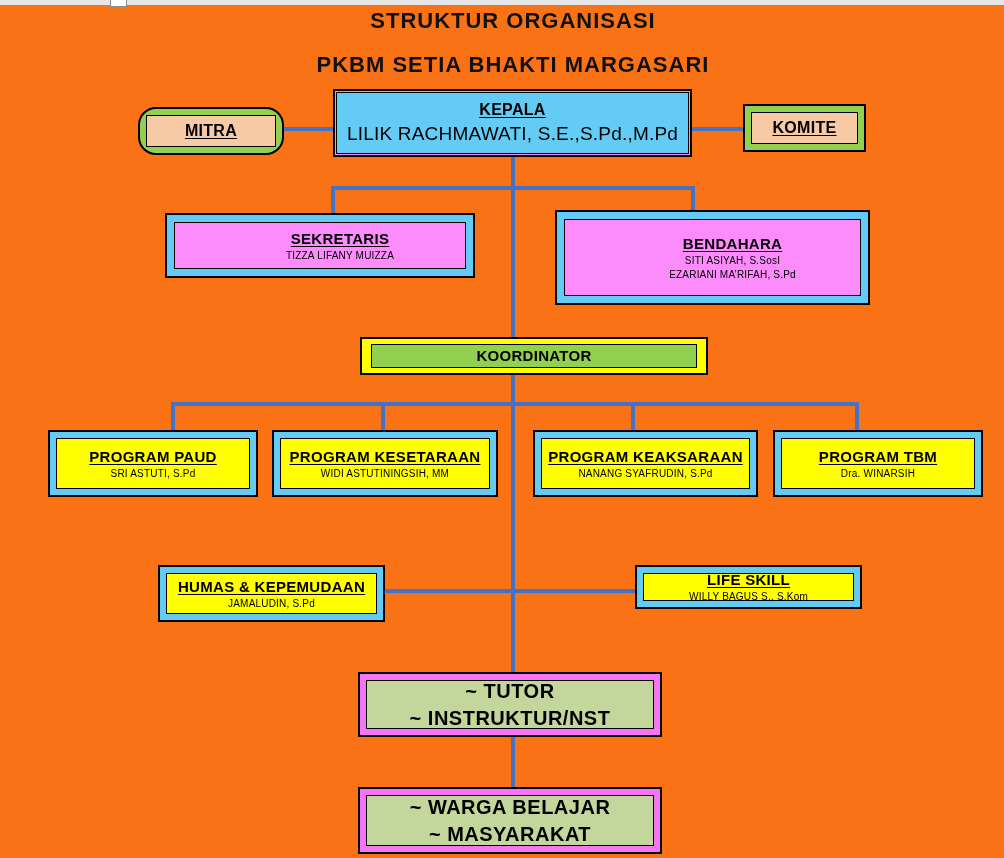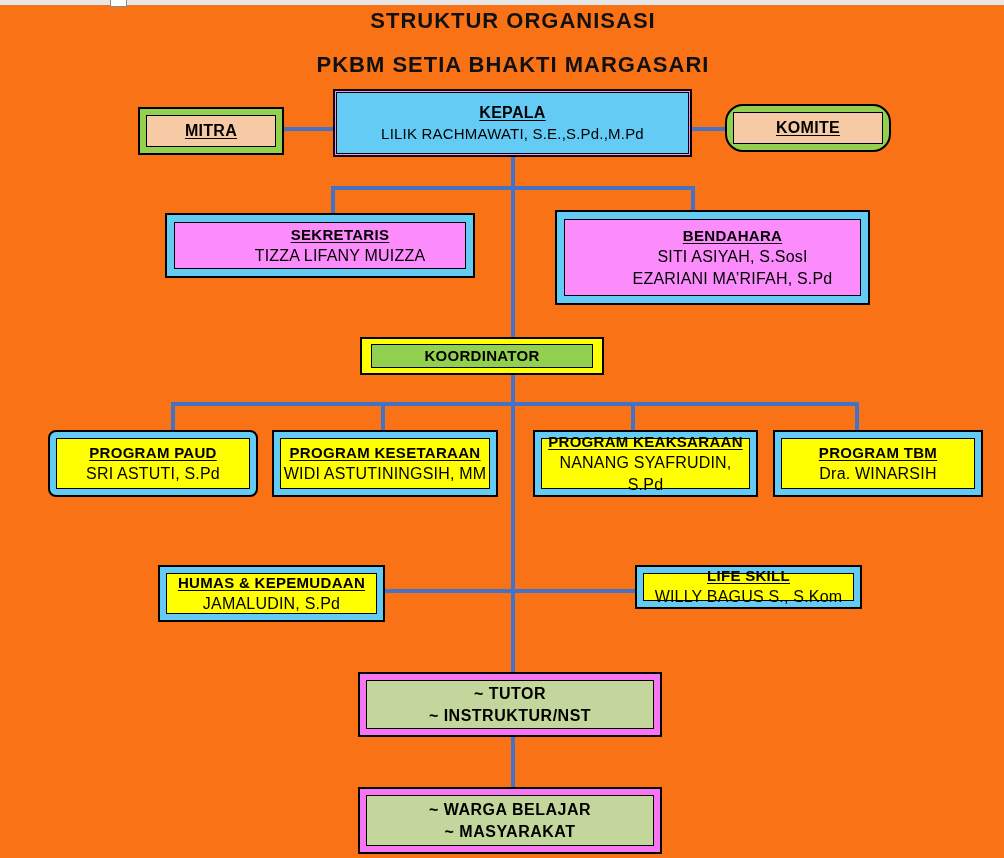--- a/index.html
+++ b/index.html
@@ -46,57 +46,57 @@
     border: 1.5px solid #000;
     display: flex;
     flex-direction: column;
     justify-content: center;
     align-items: center;
     text-align: center;
     line-height: 1.35;
   }
   .node-title { font-weight: bold; font-size: 15px; color: #000; letter-spacing: 0.3px; }
   .node-title.u { text-decoration: underline; text-underline-offset: 2px; }
-  .node-name { font-size: 16px; color: #000; letter-spacing: 0.2px; }
+  .node-name { font-size: 10px; color: #000; letter-spacing: 0.2px; }
 
   
   .scheme-pink-blue      { background: #fc8cfc; padding: 1px; }
   .scheme-pink-blue .inner { background: #63cbf4; }
   .scheme-green-peach    { background: #92d050; padding: 6px; }
   .scheme-green-peach .inner { background: #f6caa4; }
   .scheme-blue-pink      { background: #63cbf4; padding: 7px; }
   .scheme-blue-pink .inner { background: #fc8cfc; padding-left: 40px; }
   .scheme-yellow-green   { background: #ffff00; padding: 5px 9px; }
   .scheme-yellow-green .inner { background: #92d050; }
   .scheme-blue-yellow    { background: #63cbf4; padding: 6px; }
   .scheme-blue-yellow .inner { background: #ffff00; }
   .scheme-magenta-sage   { background: #f575f5; padding: 6px; }
   .scheme-magenta-sage .inner { background: #c3d69b; }
 
   
-  #node-mitra       { left: 138px; top: 107px; width: 146px; height: 48px; }
+  #node-mitra       { left: 138px; top: 107px; width: 146px; height: 48px; border-radius: 18px; }
   #node-kepala      { left: 333px; top:  89px; width: 359px; height: 68px; }
-  #node-komite      { left: 725px; top: 104px; width: 166px; height: 48px; border-radius: 18px; }
+  #node-komite      { left: 743px; top: 104px; width: 123px; height: 48px; }
   #node-sekretaris  { left: 165px; top: 213px; width: 310px; height: 65px; }
   #node-bendahara   { left: 555px; top: 210px; width: 315px; height: 95px; }
-  #node-koordinator { left: 360px; top: 337px; width: 244px; height: 38px; }
-  #node-paud        { left:  48px; top: 430px; width: 210px; height: 67px; border-radius: 8px; }
+  #node-koordinator { left: 360px; top: 337px; width: 348px; height: 38px; }
+  #node-paud        { left:  48px; top: 430px; width: 210px; height: 67px; }
   #node-kesetaraan  { left: 272px; top: 430px; width: 226px; height: 67px; }
   #node-keaksaraan  { left: 533px; top: 430px; width: 225px; height: 67px; }
   #node-tbm         { left: 773px; top: 430px; width: 210px; height: 67px; }
   #node-humas       { left: 158px; top: 565px; width: 227px; height: 57px; }
   #node-lifeskill   { left: 635px; top: 565px; width: 227px; height: 44px; }
   #node-tutor       { left: 358px; top: 672px; width: 304px; height: 65px; }
   #node-warga       { left: 358px; top: 787px; width: 304px; height: 67px; }
 
   #node-kepala .node-title { font-size: 16px; }
-  #node-kepala .node-name  { font-size: 15px; }
+  #node-kepala .node-name  { font-size: 19px; }
   #node-mitra .node-title, #node-komite .node-title { font-size: 16px; }
   #node-koordinator .node-title { font-size: 15px; }
-  #node-tutor .node-name, #node-warga .node-name { font-size: 16px; font-weight: bold; letter-spacing: 0.5px; }
+  #node-tutor .node-name, #node-warga .node-name { font-size: 20px; font-weight: bold; letter-spacing: 0.5px; }
 </style>
 </head>
 <body>
 
 <div id="canvas">
 
   <div class="page-top-strip"></div>
   <div class="page-top-handle"></div>
 
   <div class="doc-title" id="doc-title-1">STRUKTUR ORGANISASI</div>

